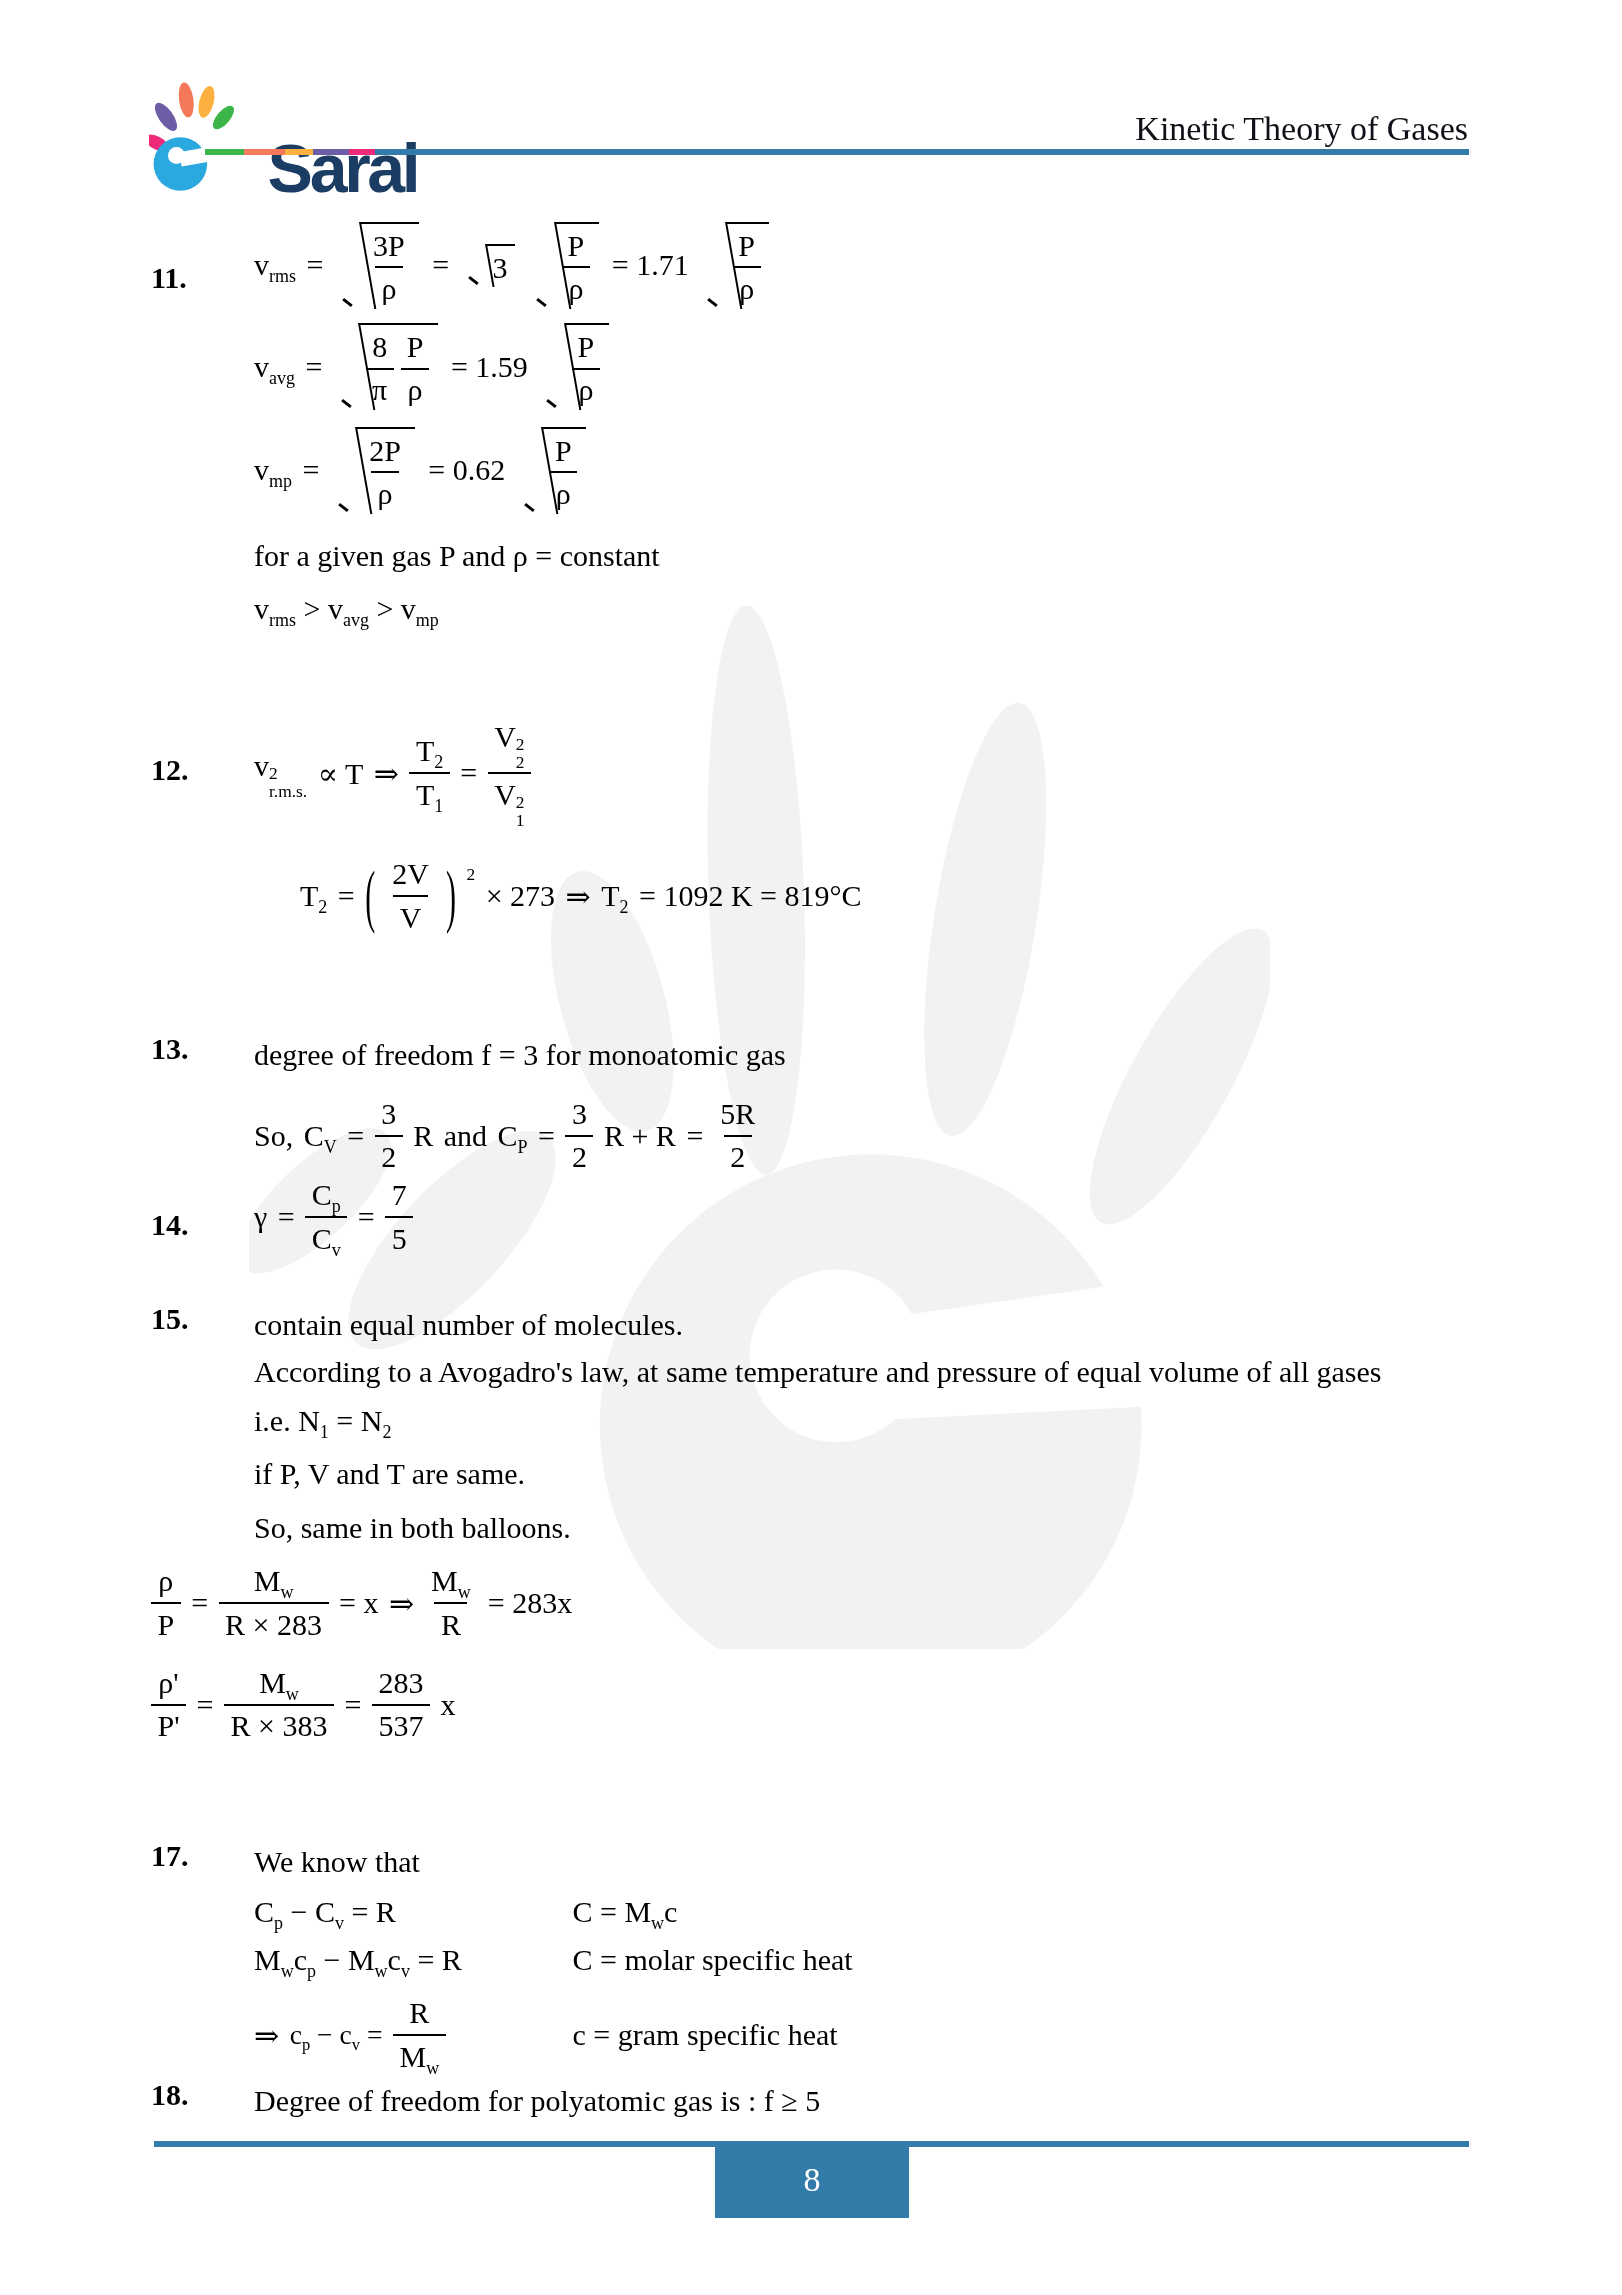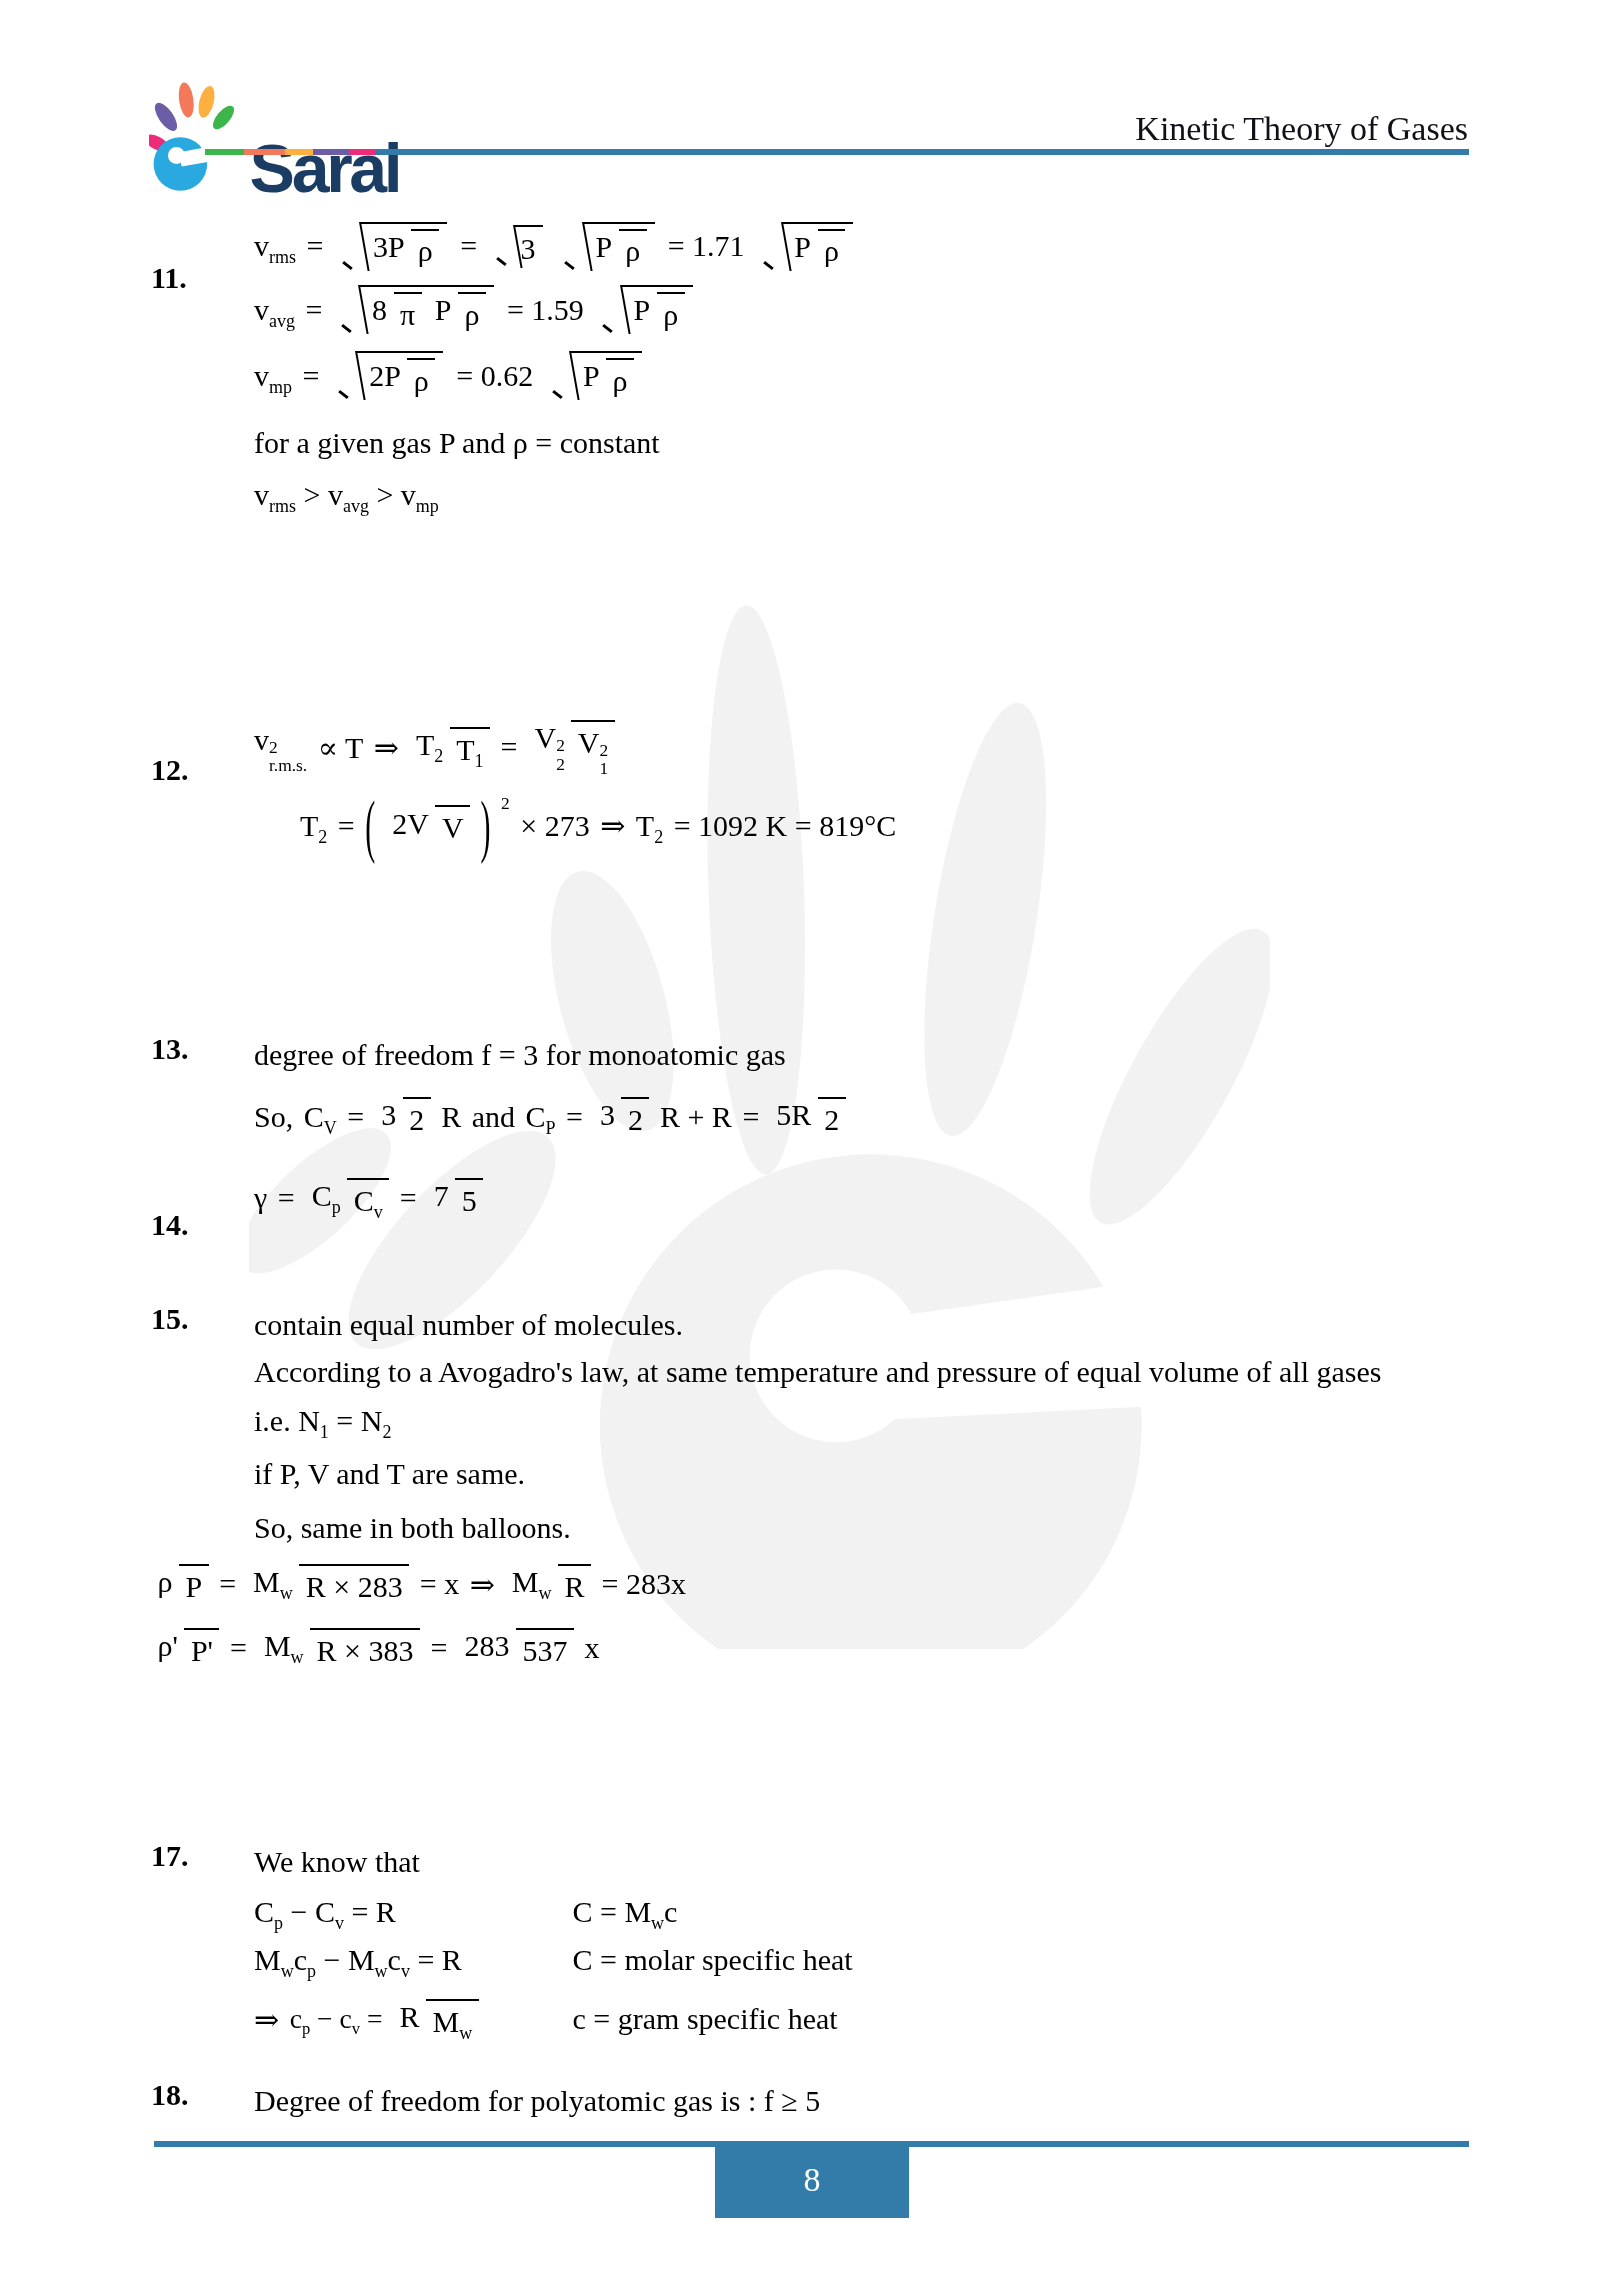--- a/index.html
+++ b/index.html
@@ -1,19 +1,19 @@
 <!DOCTYPE html>
 <html style="font-size:10.5px"><head>
 <meta charset="utf-8">
 <style>
   html,body{margin:0;padding:0;background:#ffffff;}
   .page{position:relative;width:1622px;height:2295px;background:#fff;overflow:hidden;
         font-family:"Liberation Serif","DejaVu Serif",serif;color:#000;}
   
-  .header-logo{position:absolute;left:149px;top:80px;display:flex;align-items:flex-end;}
+  .header-logo{position:absolute;left:149px;top:80px;display:flex;align-items:flex-end;gap:18px;}
   .brand{font-family:"Liberation Sans","DejaVu Sans",sans-serif;font-weight:700;font-size:68px;
          color:#1B3C63;letter-spacing:-3.3px;line-height:.82;margin-left:2.6px;transform:translateY(3.9px);}
   .page-title{position:absolute;top:110px;right:154px;font-size:34px;color:#101018;}
   .header-rule{position:absolute;top:149px;left:205px;right:153px;height:5.9px;display:flex;}
   .seg{height:100%;flex:none;}
   .seg-blue{flex:1;background:#337BA8;}
   
   .footer-rule{position:absolute;left:154px;right:153px;top:2141px;height:5.9px;background:#337BA8;}
   .footer-box{position:absolute;left:715px;top:2141px;width:194px;height:77px;background:#337BA8;
               display:flex;align-items:center;justify-content:center;}
@@ -25,21 +25,21 @@
   .inum{width:103px;flex:none;font-weight:700;font-size:30px;}
   .pt60{padding-top:39px}.pt50{padding-top:33px}.pt46{padding-top:30px}
   .ibody{flex:1;}
   .tline{font-size:30px;line-height:1.55;}
   
   .eq{display:flex;align-items:center;font-size:30px;column-gap:10.5px;flex-wrap:nowrap;}
   .m{display:inline-flex;align-items:baseline;white-space:pre;}
   .tok{white-space:pre;}
   .sbx{font-size:.60em;transform:translateY(.38em);white-space:pre;}
   .ssx{display:inline-flex;flex-direction:column;font-size:.58em;line-height:1.05;transform:translateY(.15em);}
-  .fr{display:inline-flex;align-items:center;line-height:1.15;justify-content:space-between;}
+  .fr{display:inline-flex;flex-direction:column;align-items:center;line-height:1.15;justify-content:space-between;}
   .fr .n,.fr .d{display:flex;align-items:baseline;justify-content:center;padding:0 6.5px;}
   .fr .n{padding-bottom:3.3px;}
   .fr .d{border-top:2px solid #000;padding-top:3.9px;}
   .sq{display:inline-flex;align-items:center;column-gap:6.5px;border-top:2.3px solid #000;position:relative;
       margin-left:27.5px;margin-right:2.6px;padding:4.6px 7.9px 2px 5.2px;}
   .sq::before{content:"";position:absolute;right:100%;top:-2.3px;width:13px;height:calc(100% + 2.3px);
       border-right:2.9px solid #000;transform:skewX(10deg);transform-origin:100% 0;}
   .sq::after{content:"";position:absolute;right:calc(100% + 8.5px);bottom:4.6px;width:11px;height:2.9px;
       background:#000;transform:rotate(38deg);}
   .bp{display:inline-block;transform:scaleY(2.35);line-height:1;font-weight:300;}

